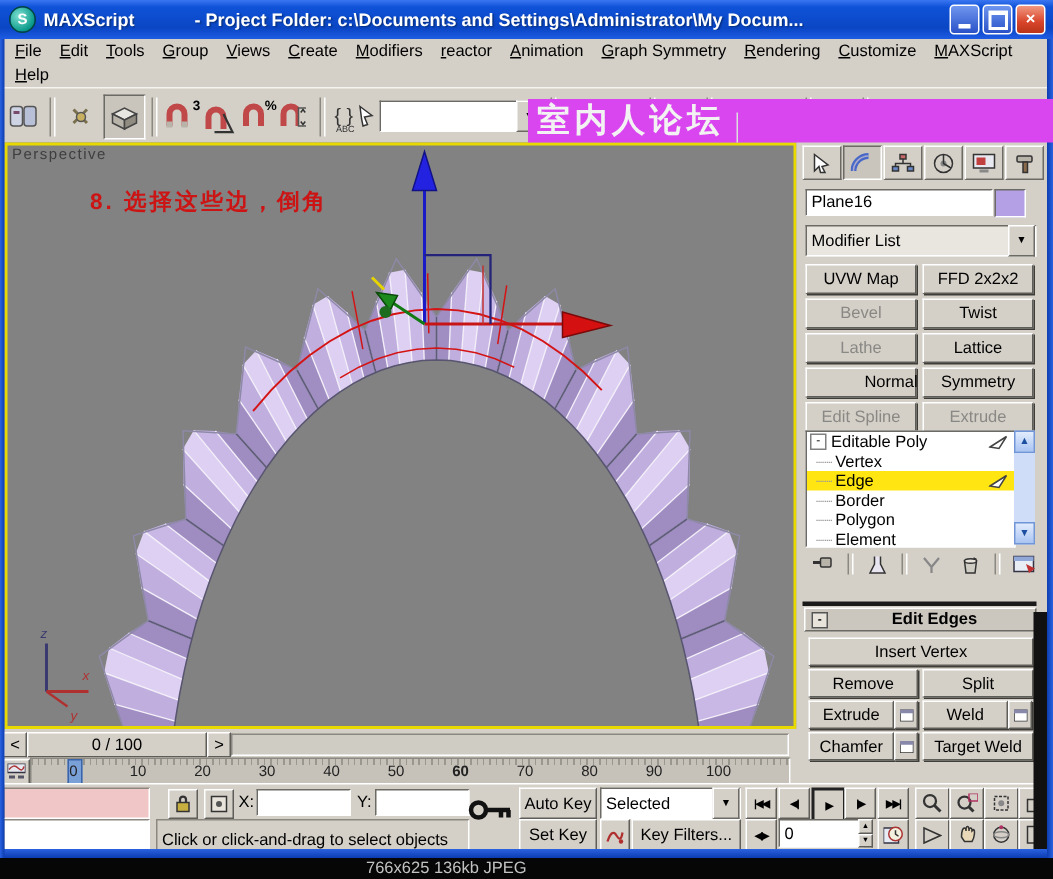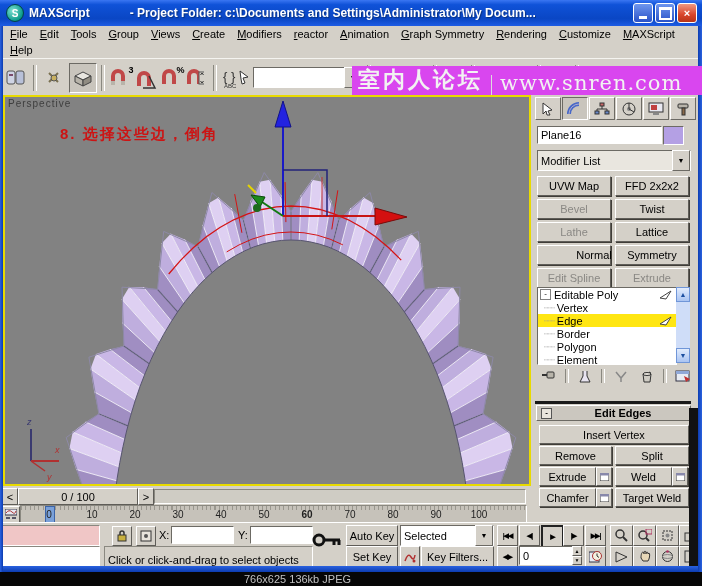--- a/index.html
+++ b/index.html
@@ -114,21 +114,20 @@
     <span class="mi">Customize</span>
     <span class="mi">MAXScript</span>
   </div>
   <div id="menurow2" class="abs">
     <span class="mi">Help</span>
   </div>
 
   <div id="wmark" class="abs">
     <span class="cn">室内人论坛</span>
     <span class="bar"></span>
-    <span class="en">www.snren.com</span>
   </div>
 
   <div id="toolbar" class="abs">
     <div class="ti">
       <svg width="20" height="18">
           <rect x="1" y="2" width="8" height="13" rx="2" fill="#cfd4e4" stroke="#555"></rect>
           <rect x="10" y="2" width="8" height="13" rx="2" fill="#b8c0d8" stroke="#555"></rect>
           <rect x="3" y="5" width="4" height="2" fill="#7a4a6a"></rect>
         </svg>
     </div>

